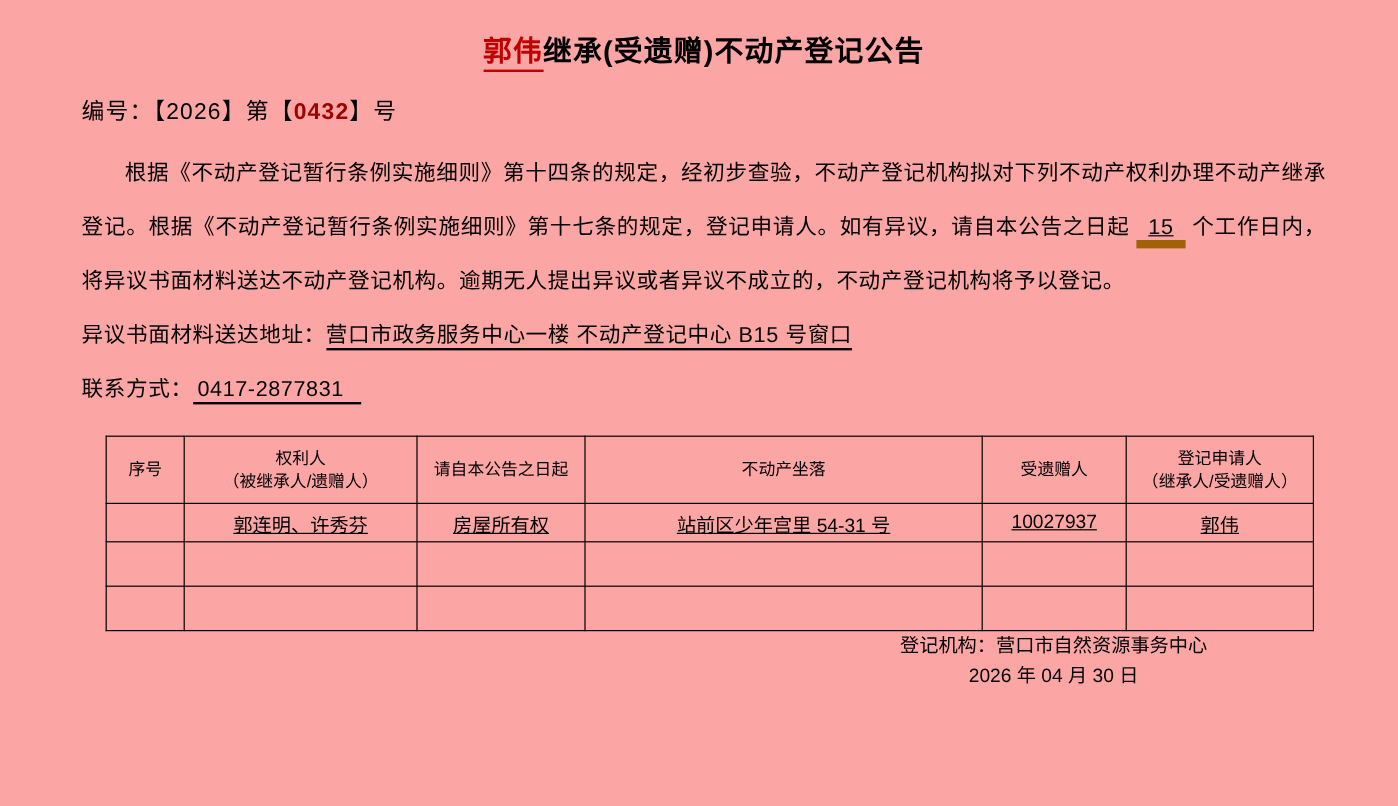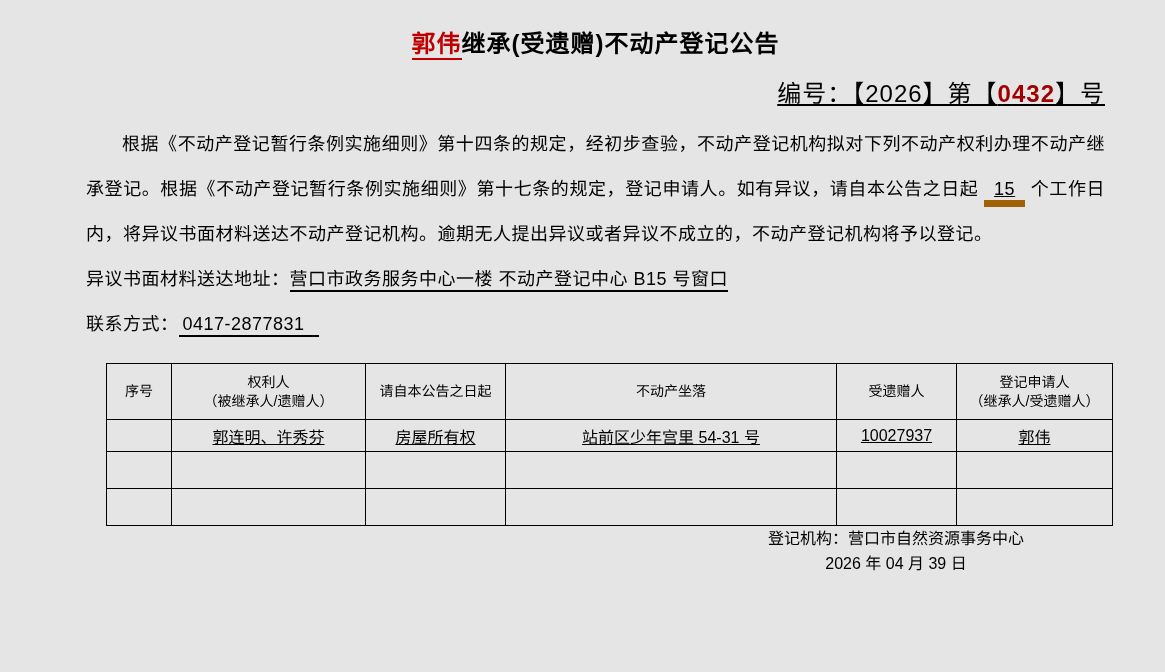--- a/index.html
+++ b/index.html
@@ -3,43 +3,42 @@
 <meta charset="utf-8">
 <style>
   * { margin: 0; padding: 0; box-sizing: border-box; }
   html, body { background: #ffffff; }
   body { font-family: "Liberation Sans", sans-serif; color: #000000; }
   .page {
     position: relative;
     width: 1165px;
     height: 672px;
     margin: 0 auto;
-    background: #e5e5e5;
-    padding: 26px 60px 0 86px;
+    background: #fca5a5;
+    padding: 26px 60px 0 68px;
     overflow: hidden;
   }
   .doc-title {
     text-align: center;
     font-size: 24px;
     font-weight: 700;
     line-height: 36px;
     letter-spacing: 1px;
   }
   .doc-title .name {
     color: #c00000;
     border-bottom: 2px solid #c00000;
     padding-bottom: 1px;
   }
   .doc-number {
-    text-align: right;
-    font-size: 24px;
+    text-align: left;
+    font-size: 19px;
     line-height: 28px;
     margin-top: 18px;
     letter-spacing: 1px;
-    text-decoration: underline;
   }
   .doc-number .num {
     color: #a00000;
     font-weight: 700;
   }
   .body-para {
     margin-top: 14px;
     font-size: 18px;
     line-height: 45px;
     text-align: justify;
@@ -177,16 +176,16 @@
       <td></td>
       <td></td>
       <td></td>
       <td></td>
     </tr>
   </tbody>
     </table>
 
   <div class="footer-block">
     <div>登记机构：营口市自然资源事务中心</div>
-    <div>2026 年 04 月 39 日</div>
+    <div>2026 年 04 月 30 日</div>
   </div>
 
 </div>
 
 </body></html>

